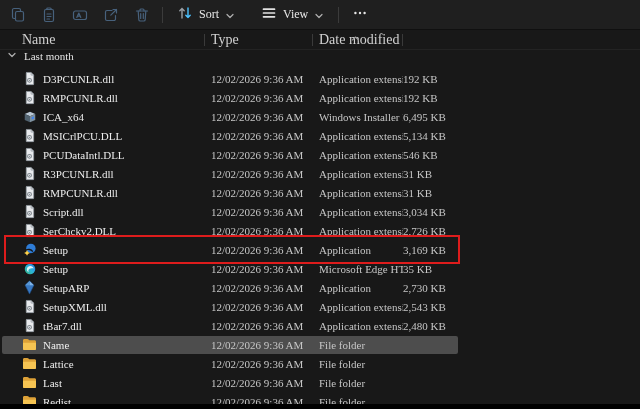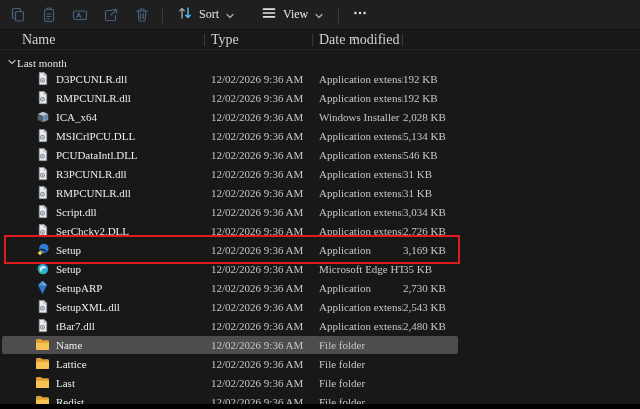--- a/index.html
+++ b/index.html
@@ -59,24 +59,24 @@
   
   .list { font-size: 11px; }
   .row, .group-row {
     height: 19px; position: relative;
   }
   .row {
     display: grid;
     grid-template-columns: 205px 108px 90px 57px 1fr;
     align-items: center;
   }
-  .group-row { display: flex; align-items: flex-end; gap: 0; padding-left: 7px; color: #e4e4e4; }
+  .group-row { display: flex; align-items: flex-start; gap: 7px; padding-left: 7px; color: #e4e4e4; }
   .name-cell {
     display: flex; align-items: center; gap: 6px;
-    padding-left: 35px; position: relative; z-index: 1;
+    padding-left: 22px; position: relative; z-index: 1;
     white-space: nowrap; overflow: hidden; height: 100%;
   }
   .file-icon-slot { width: 15px; height: 15px; flex: 0 0 15px; display: flex; align-items: center; justify-content: center; }
   .fname { color: #ededed; }
   .date-cell, .type-cell { color: #c6c6c6; padding-left: 6px; position: relative; z-index: 1; white-space: nowrap; overflow: hidden; }
   .size-cell { color: #c6c6c6; text-align: left; padding-right: 3px; position: relative; z-index: 1; white-space: nowrap; }
   .row.selected::before {
     content: ""; position: absolute; left: 2px; top: 0.5px;
     width: 456px; height: 18px;
     background: var(--selection_gray, #4d4d4d);
@@ -259,21 +259,21 @@
                 <polygon points="2,4.5 8,7 8,14 2,11.5" fill="#51626f"></polygon>
                 <polygon points="14,4.5 8,7 8,14 14,11.5" fill="#7d909f"></polygon>
                 <rect x="10" y="8" width="2.4" height="2.4" fill="#3b82f6" transform="skewY(-18) translate(0 3.5)"></rect>
               </svg>
             </span>
           </span>
       <span class="fname">ICA_x64</span>
     </div>
     <div class="cell date-cell">12/02/2026 9:36 AM</div>
     <div class="cell type-cell">Windows Installer Pa...</div>
-    <div class="cell size-cell">2,028 KB</div>
+    <div class="cell size-cell">6,495 KB</div>
     <div class="cell filler"></div>
   </div>
       <div class="row">
     <div class="cell name-cell">
       <span class="file-icon-slot">
             <span class="icon">
               <svg width="13" height="15" viewBox="0 0 14 16">
                 <path d="M3.5 1.5h5.2l2.8 2.8v10c0 .2-.1.3-.3.3H3.8c-.2 0-.3-.1-.3-.3V1.8c0-.2.1-.3.3-.3z" fill="#e8eaed" stroke="#9099a1" stroke-width="0.8"></path>
                 <path d="M8.7 1.5v2.8h2.8" fill="none" stroke="#9099a1" stroke-width="0.8"></path>
                 <circle cx="7" cy="10" r="2.1" fill="none" stroke="#7c848b" stroke-width="1.1"></circle>

